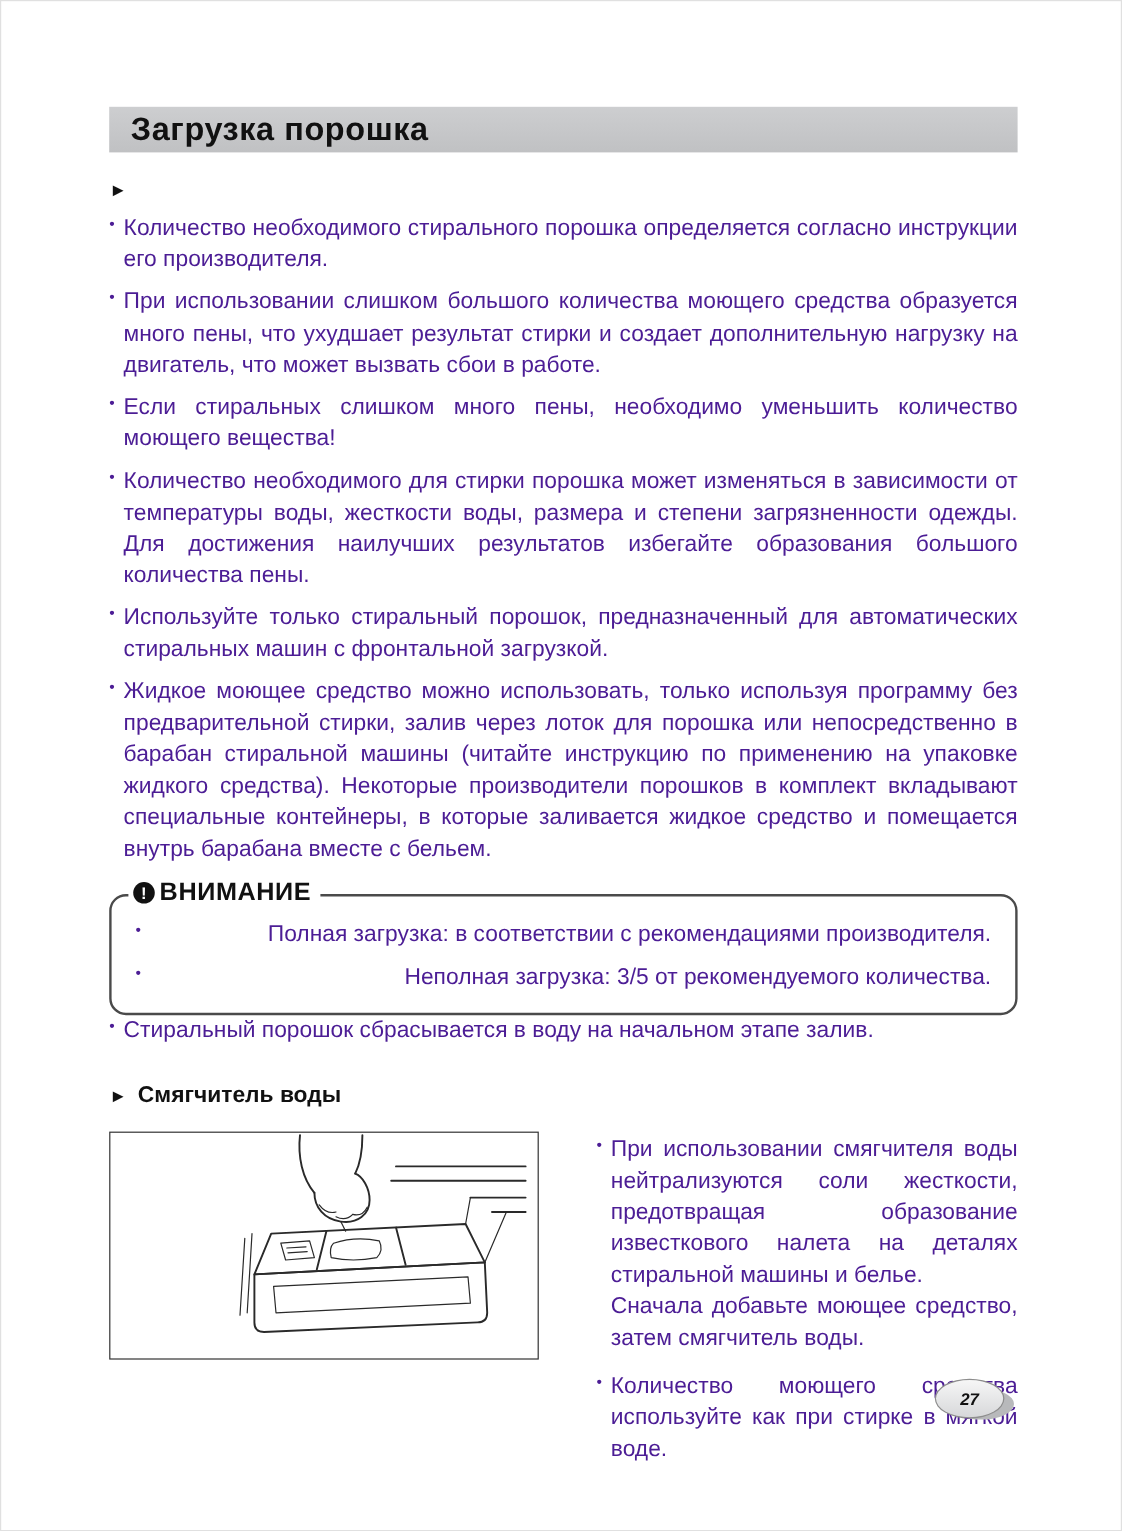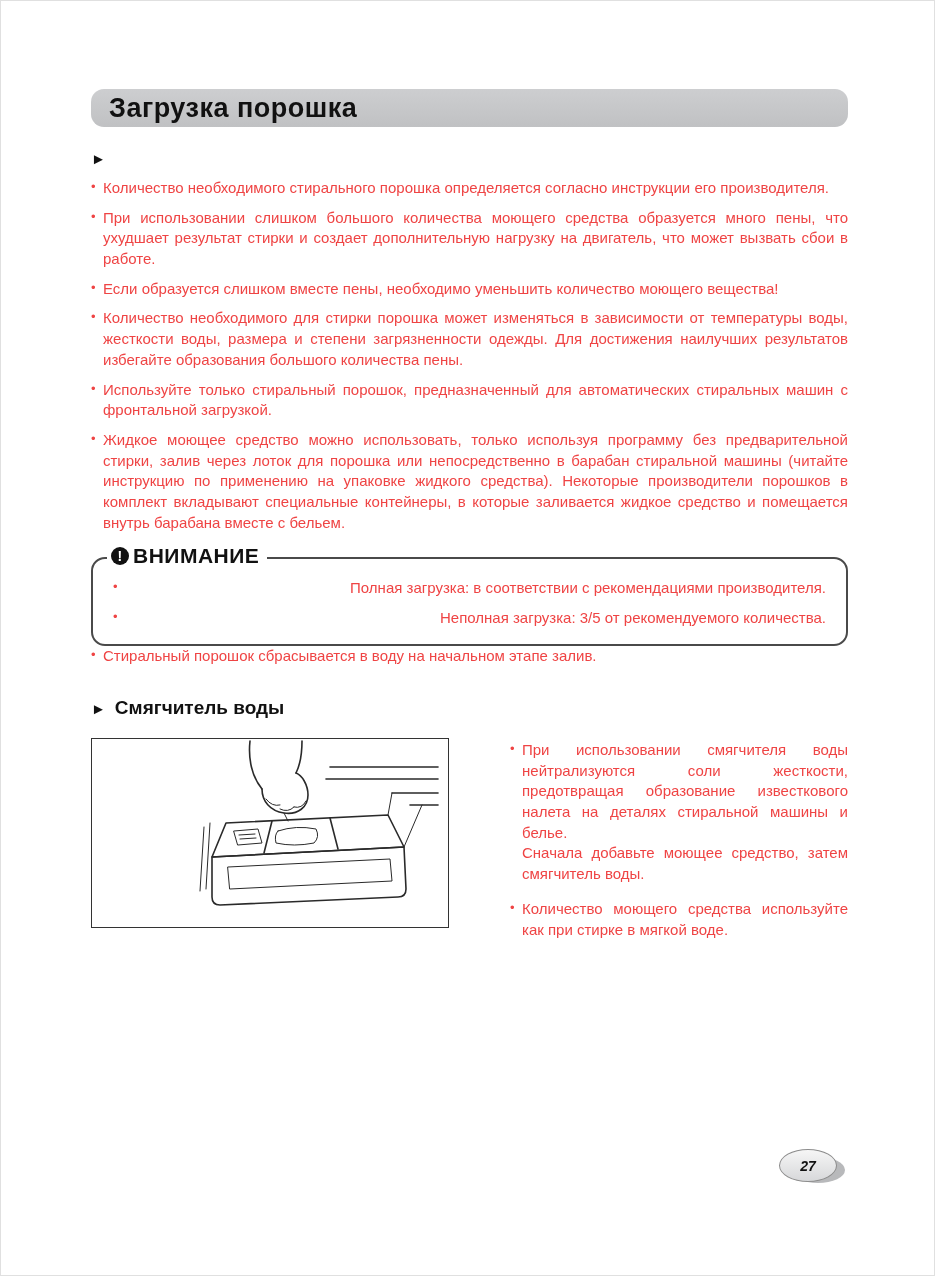--- a/index.html
+++ b/index.html
@@ -20,21 +20,20 @@
     top: 88px;
     width: 757px;
   }
   .title-bar {
     height: 38px;
     background: linear-gradient(#cdced0, #c0c1c3);
     display: flex;
     align-items: center;
     padding-left: 18px;
     box-sizing: border-box;
-    border-radius: 13px;
   }
   .title-bar h1 {
     margin: 0;
     font-size: 27px;
     font-weight: bold;
     letter-spacing: 0.5px;
     color: #111;
   }
   .section-heading {
     display: flex;
@@ -48,24 +47,24 @@
   .section-heading .arrow { font-size: 15px; line-height: 1; }
   ul.bullets {
     list-style: none;
     margin: 0;
     padding: 0;
   }
   ul.bullets li {
     position: relative;
     padding-left: 12px;
     margin: 0 0 9px 0;
-    font-size: 15px;
+    font-size: 19px;
     line-height: 1.38;
     text-align: justify;
-    color: #ef4444;
+    color: #4c1d95;
   }
   ul.bullets li::before {
     content: "•";
     position: absolute;
     left: 0;
     top: 0;
     font-size: 13px;
   }
   .warning-box {
     position: relative;
@@ -98,21 +97,21 @@
     background: #111;
     color: #fff;
     font-size: 14px;
     font-weight: bold;
     line-height: 1;
   }
   .warning-box ul.bullets li { margin-bottom: 7px; line-height: 1.5; text-align: right; }
   .after-warning { margin-top: 20px; }
   .softener-row {
     display: flex;
-    gap: 61px;
+    gap: 48px;
     margin-top: 19px;
     align-items: flex-start;
   }
   .illustration {
     width: 358px;
     height: 190px;
     border: 1px solid #333;
     box-sizing: border-box;
     background: #fff;
     flex: 0 0 auto;
@@ -165,21 +164,21 @@
       <h1>Загрузка порошка</h1>
     </header>
 
     <section>
       <h2 class="section-heading">
         <span class="arrow">►</span>
       </h2>
       <ul class="bullets">
         <li>Количество необходимого стирального порошка определяется согласно инструкции его производителя.</li>
         <li>При использовании слишком большого количества моющего средства образуется много пены, что ухудшает результат стирки и создает дополнительную нагрузку на двигатель, что может вызвать сбои в работе.</li>
-        <li>Если образуется слишком вместе пены, необходимо уменьшить количество моющего вещества!</li>
+        <li>Если стиральных слишком много пены, необходимо уменьшить количество моющего вещества!</li>
         <li>Количество необходимого для стирки порошка может изменяться в зависимости от температуры воды, жесткости воды, размера и степени загрязненности одежды. Для достижения наилучших результатов избегайте образования большого количества пены.</li>
         <li>Используйте только стиральный порошок, предназначенный для автоматических стиральных машин с фронтальной загрузкой.</li>
         <li>Жидкое моющее средство можно использовать, только используя программу  без предварительной стирки, залив через лоток для порошка или непосредственно в барабан стиральной машины (читайте инструкцию по применению на упаковке жидкого средства). Некоторые производители порошков в комплект вкладывают специальные контейнеры, в которые заливается жидкое средство и помещается внутрь барабана вместе с бельем.</li>
       </ul>
     </section>
 
     <div class="warning-box">
       <div class="warning-label">
         <span class="warning-icon">!</span>
         <span>ВНИМАНИЕ</span>

